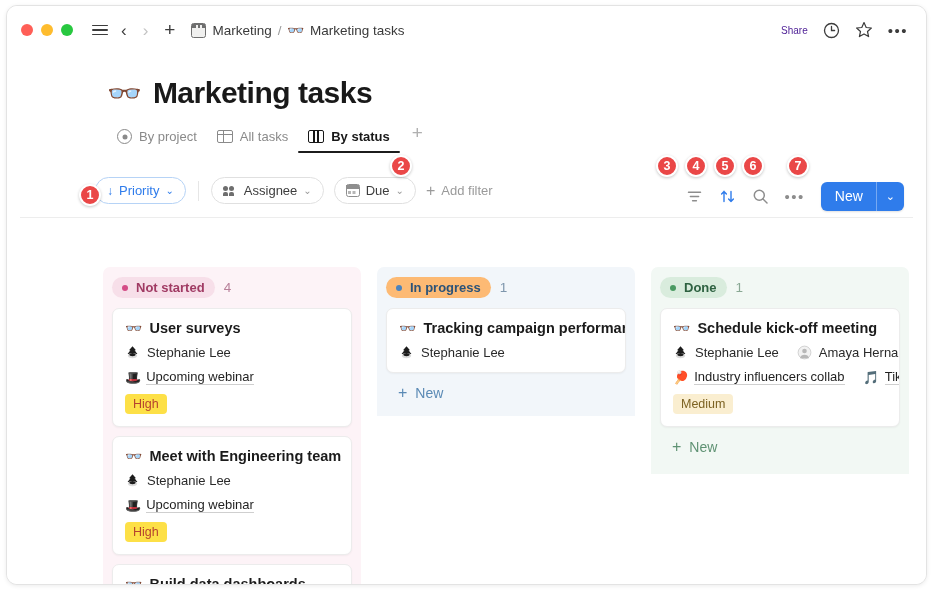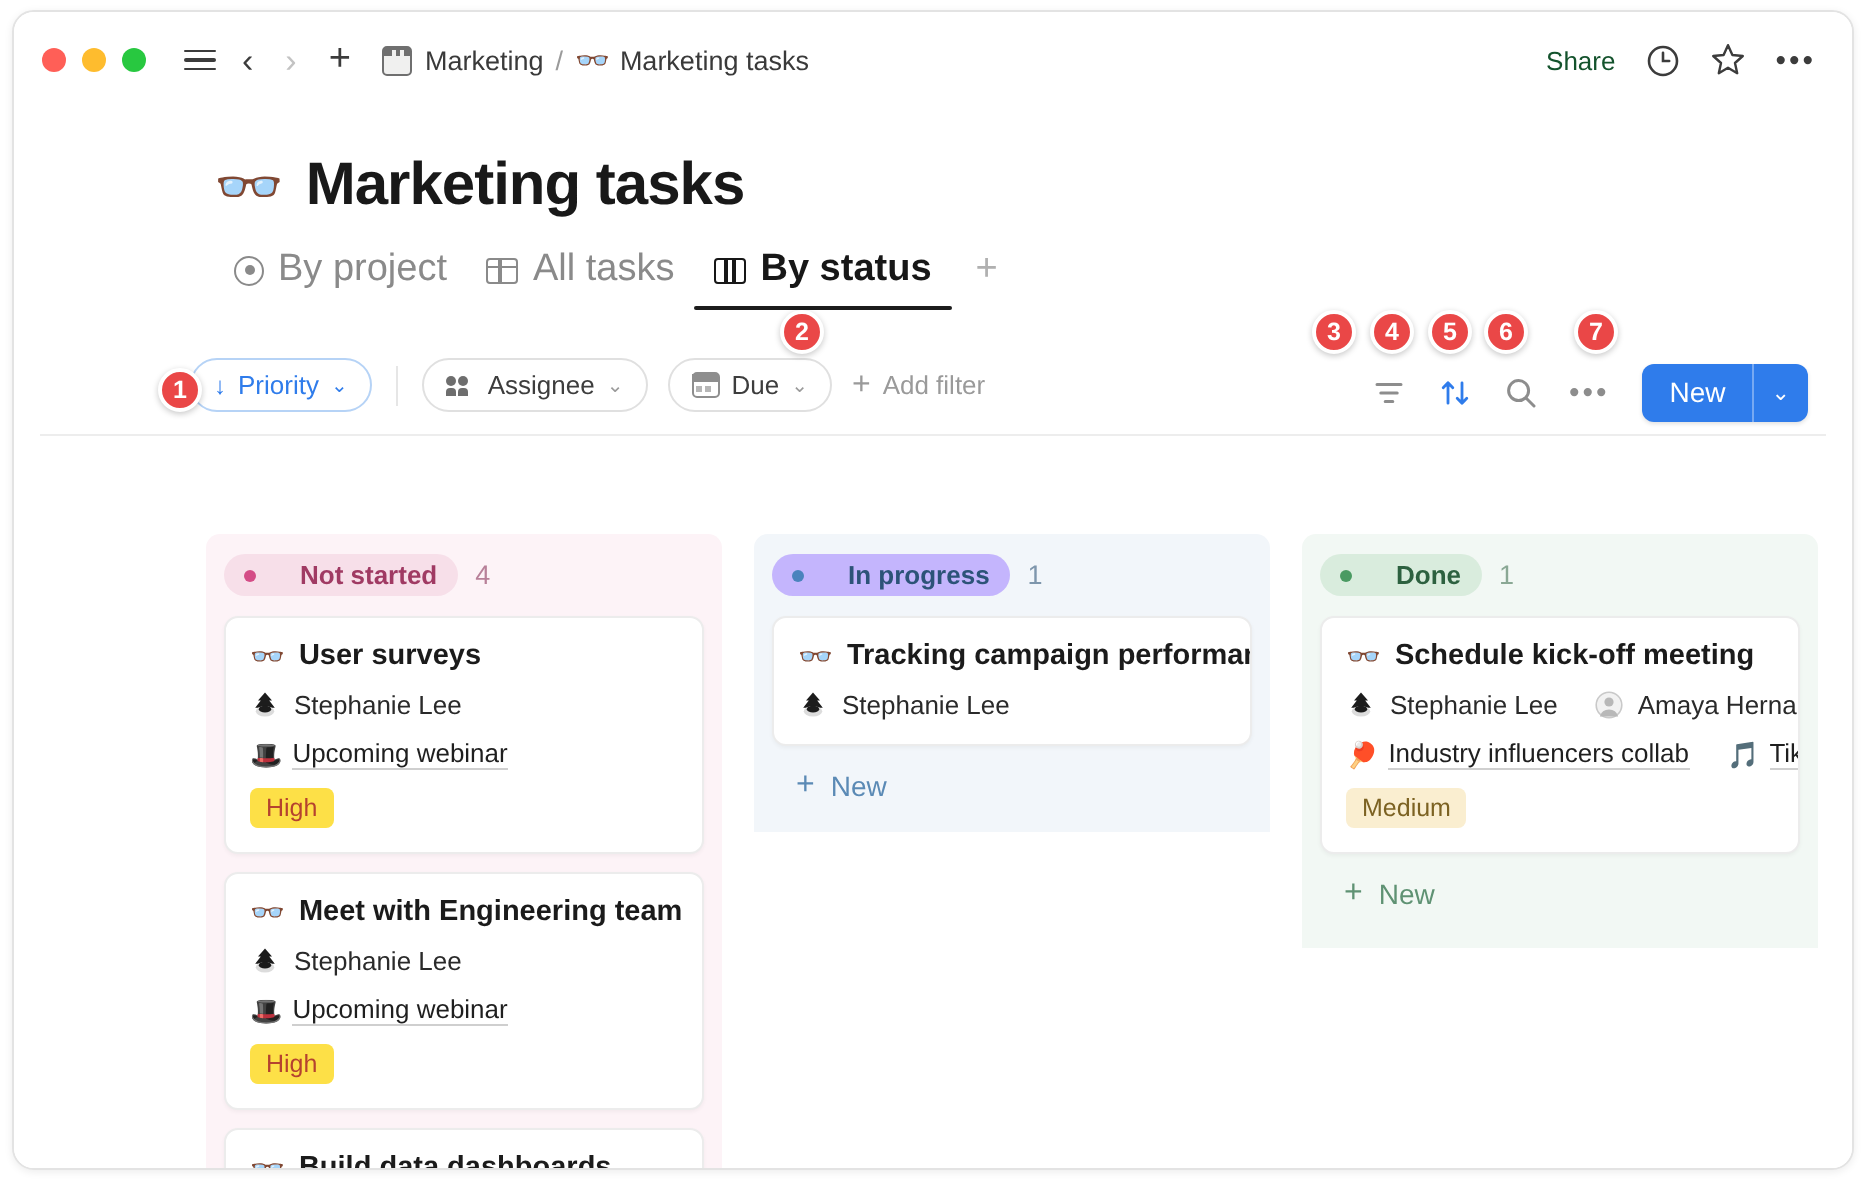--- a/index.html
+++ b/index.html
@@ -61,21 +61,21 @@
     background: #6f6f6f;
   }
   .crumb-ico-book::after {
     content:""; position: absolute; left: 4px; top: 1px; width: 1.4px; height: 3px;
     background: #f0f0ef; box-shadow: 4px 0 0 #f0f0ef;
   }
   .crumb-sep { color: #9a9a9a; }
   .binoc { color: #8b61d8; font-size: 14px; letter-spacing: -1px; }
 
   .tb-right { margin-left: auto; display: flex; align-items: center; gap: 15px; padding-right: 4px; }
-  .share-lbl { font-size: 13px; color: #14532d; margin-left: 21px; }
+  .share-lbl { font-size: 10px; color: #4c1d95; margin-left: 21px; }
   .ico-btn { color: #3c3c3c; display: inline-flex; align-items: center; }
   .dots-h { letter-spacing: 1.5px; font-size: 15px; line-height: 1; color:#3c3c3c; }
 
   
   .page { position: relative; height: 531px; background: #ffffff; }
 
   .title-row {
     display: flex; align-items: center; gap: 14px;
     padding: 22px 0 0 100px;
   }
@@ -83,21 +83,21 @@
   .page-title { font-size: 30px; font-weight: bold; color: #191919; letter-spacing: -0.5px; }
 
   
   .tabs-row {
     display: flex; align-items: flex-end;
     padding-left: 100px; margin-top: 12px;
     position: relative;
   }
   .tab {
     display: flex; align-items: center; gap: 7px;
-    font-size: 19px; color: #8a8a8a;
+    font-size: 13px; color: #8a8a8a;
     padding: 2px 10px 9px 10px;
     position: relative; cursor: pointer;
   }
   .tab.active { color: #171717; font-weight: bold; }
   .tab.active::after {
     content: ""; position: absolute; left: 0; right: 0; bottom: 0;
     height: 2.4px; background: #1c1c1c; border-radius: 2px;
   }
   .tab-add { font-size: 19px; color: #b0b0b0; padding: 0 10px 9px 12px; font-weight: 300; cursor: pointer; }
 
@@ -168,28 +168,28 @@
     display: flex; gap: 16px; padding-left: 96px;
     overflow: hidden;
   }
   .column { width: 258px; flex: 0 0 258px; border-radius: 7px 7px 0 0; padding: 10px 0 0 0; }
   .col-notstarted { background: #fdf3f7; }
   .col-inprogress { background: #f2f6fa; height: 149px; }
   .col-done       { background: #f2f8f4; height: 207px; }
 
   .col-head { display: flex; align-items: center; gap: 9px; padding: 0 9px 10px 9px; }
   .status-pill {
-    display: inline-flex; align-items: center; gap: 22px;
+    display: inline-flex; align-items: center; gap: 8px;
     height: 21px; padding: 0 10px; border-radius: 11px;
     font-size: 13px; font-weight: 600;
   }
   .status-pill .sdot { width: 6px; height: 6px; border-radius: 50%; }
   .sp-notstarted { background: #f7dfe9; color: #a03a63; }
   .sp-notstarted .sdot { background: #d44c86; }
-  .sp-inprogress { background: #c4b5fd; color: #2c5378; }
+  .sp-inprogress { background: #fdba74; color: #2c5378; }
   .sp-inprogress .sdot { background: #4b83bd; }
   .sp-done { background: #d9ecdd; color: #2d6140; }
   .sp-done .sdot { background: #4a9a62; }
   .col-count { font-size: 13.5px; }
   .cc-notstarted { color: #b88099; }
   .cc-inprogress { color: #7e96ac; }
   .cc-done { color: #8aa894; }
 
   .cards { padding: 0 9px; display: flex; flex-direction: column; gap: 9px; }
   .card {

